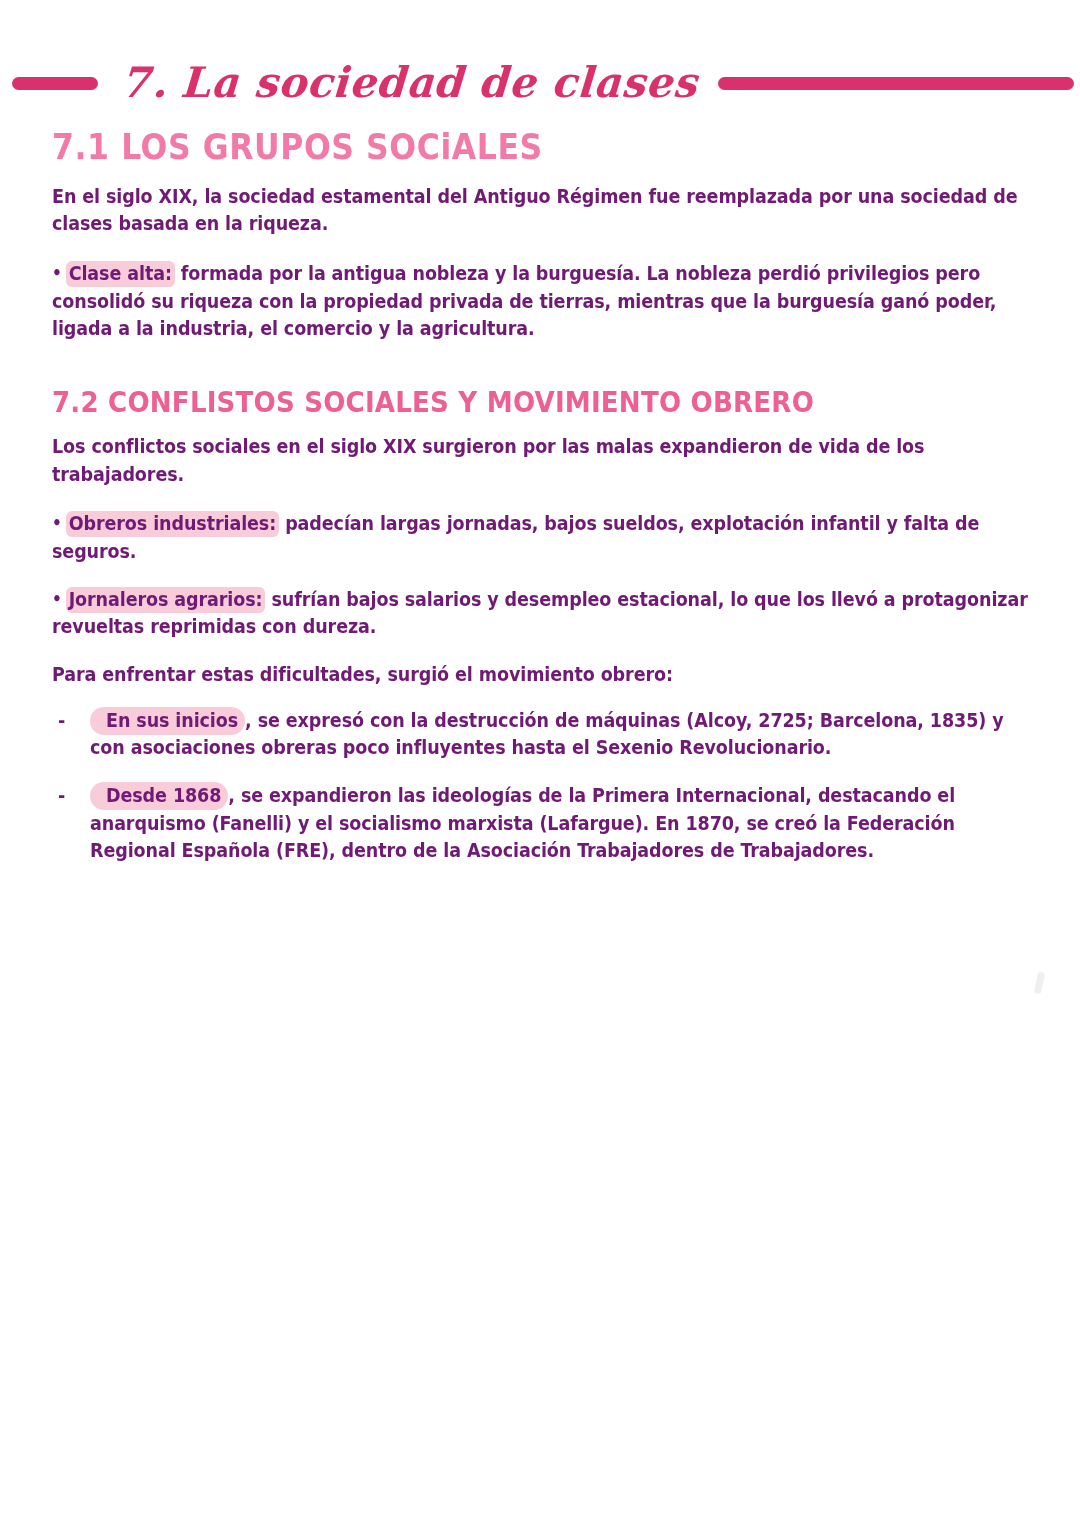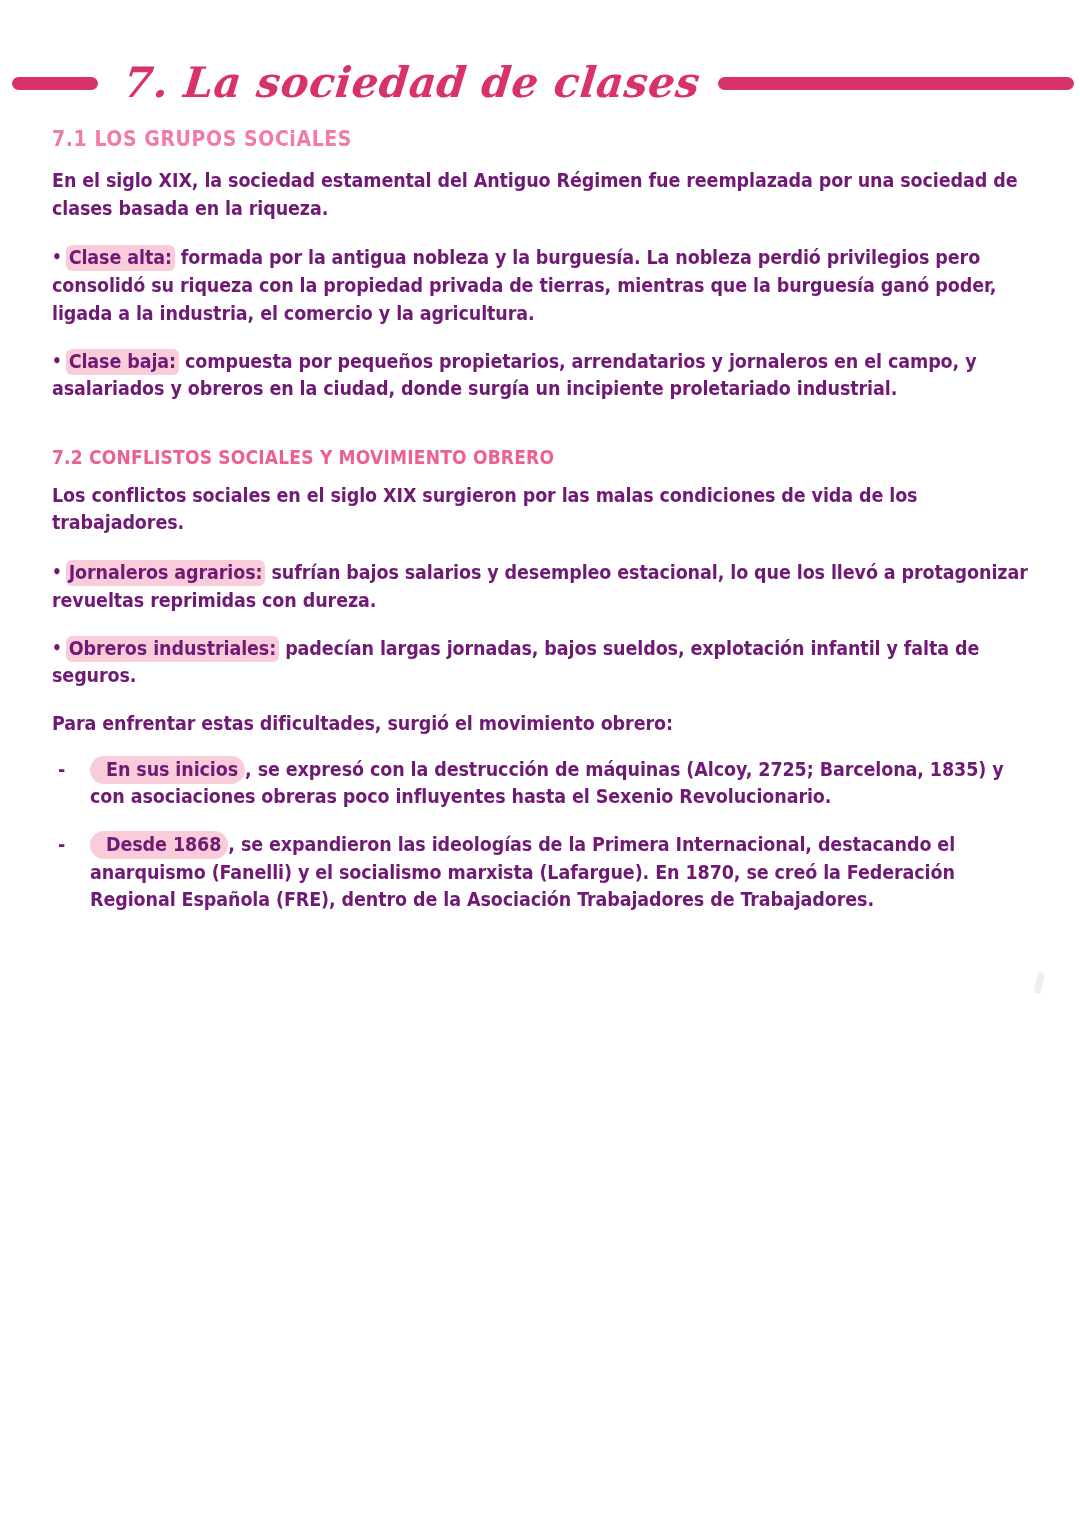--- a/index.html
+++ b/index.html
@@ -70,26 +70,26 @@
 
   h2.section {
     margin: 0;
     font-family: "DejaVu Sans Condensed", "Liberation Sans Narrow", "Liberation Sans", sans-serif;
     font-weight: 700;
     letter-spacing: 0.6px;
     line-height: 1.1;
     text-transform: none;
   }
   h2.sec-71 {
-    font-size: 21px;
+    font-size: 35px;
     color: #f27aa8;
     margin-bottom: 16px;
   }
   h2.sec-72 {
-    font-size: 19px;
+    font-size: 29px;
     color: #ee5f93;
     margin-top: 44px;
     margin-bottom: 14px;
     letter-spacing: 0.2px;
   }
 
   p.body, li.body {
     margin: 0 0 16px 0;
     font-family: "DejaVu Sans Condensed", "Liberation Sans Narrow", "Liberation Sans", sans-serif;
     font-weight: 700;
@@ -165,34 +165,31 @@
 
     <h2 class="section sec-71">7.1  LOS GRUPOS SOCiALES</h2>
 
     <p class="body intro">En el siglo XIX, la sociedad estamental del Antiguo Régimen fue reemplazada por una sociedad de clases basada en la riqueza.</p>
 
     <p class="body bullet">
       <span class="dot">•</span><span class="hl">Clase alta:</span><span> formada por la antigua nobleza y la burguesía. La nobleza perdió privilegios pero consolidó su riqueza con la propiedad privada de tierras, mientras que la burguesía ganó poder, ligada a la industria, el comercio y la agricultura.</span>
     </p>
 
 
+
+    <h2 class="section sec-72">7.2 CONFLISTOS SOCIALES Y MOVIMIENTO OBRERO</h2>
+
+    <p class="body intro">Los conflictos sociales en el siglo XIX surgieron por las malas expandieron de vida de los trabajadores.</p>
+
     <p class="body bullet">
-      <span class="dot">•</span><span class="hl">Clase baja:</span><span> compuesta por pequeños propietarios, arrendatarios y jornaleros en el campo, y asalariados y obreros en la ciudad, donde surgía un incipiente proletariado industrial.</span>
+      <span class="dot">•</span><span class="hl">Obreros industriales:</span><span> padecían largas jornadas, bajos sueldos, explotación infantil y falta de seguros.</span>
     </p>
-
-    <h2 class="section sec-72">7.2 CONFLISTOS SOCIALES Y MOVIMIENTO OBRERO</h2>
-
-    <p class="body intro">Los conflictos sociales en el siglo XIX surgieron por las malas condiciones de vida de los trabajadores.</p>
 
     <p class="body bullet">
       <span class="dot">•</span><span class="hl">Jornaleros agrarios:</span><span> sufrían bajos salarios y desempleo estacional, lo que los llevó a protagonizar revueltas reprimidas con dureza.</span>
-    </p>
-
-    <p class="body bullet">
-      <span class="dot">•</span><span class="hl">Obreros industriales:</span><span> padecían largas jornadas, bajos sueldos, explotación infantil y falta de seguros.</span>
     </p>
 
     <p class="body lead-in">Para enfrentar estas dificultades, surgió el movimiento obrero:</p>
 
     <ul class="dashes">
       <li class="body">
         <span class="dash">-</span><span class="hl-pill">En sus inicios</span><span>, se expresó con la destrucción de máquinas (Alcoy, 2725; Barcelona, 1835) y con asociaciones obreras poco influyentes hasta el Sexenio Revolucionario.</span>
       </li>
       <li class="body">
         <span class="dash">-</span><span class="hl-pill">Desde 1868</span><span>, se expandieron las ideologías de la Primera Internacional, destacando el anarquismo (Fanelli) y el socialismo marxista (Lafargue). En 1870, se creó la Federación Regional Española (FRE), dentro de la Asociación Trabajadores de Trabajadores.</span>

